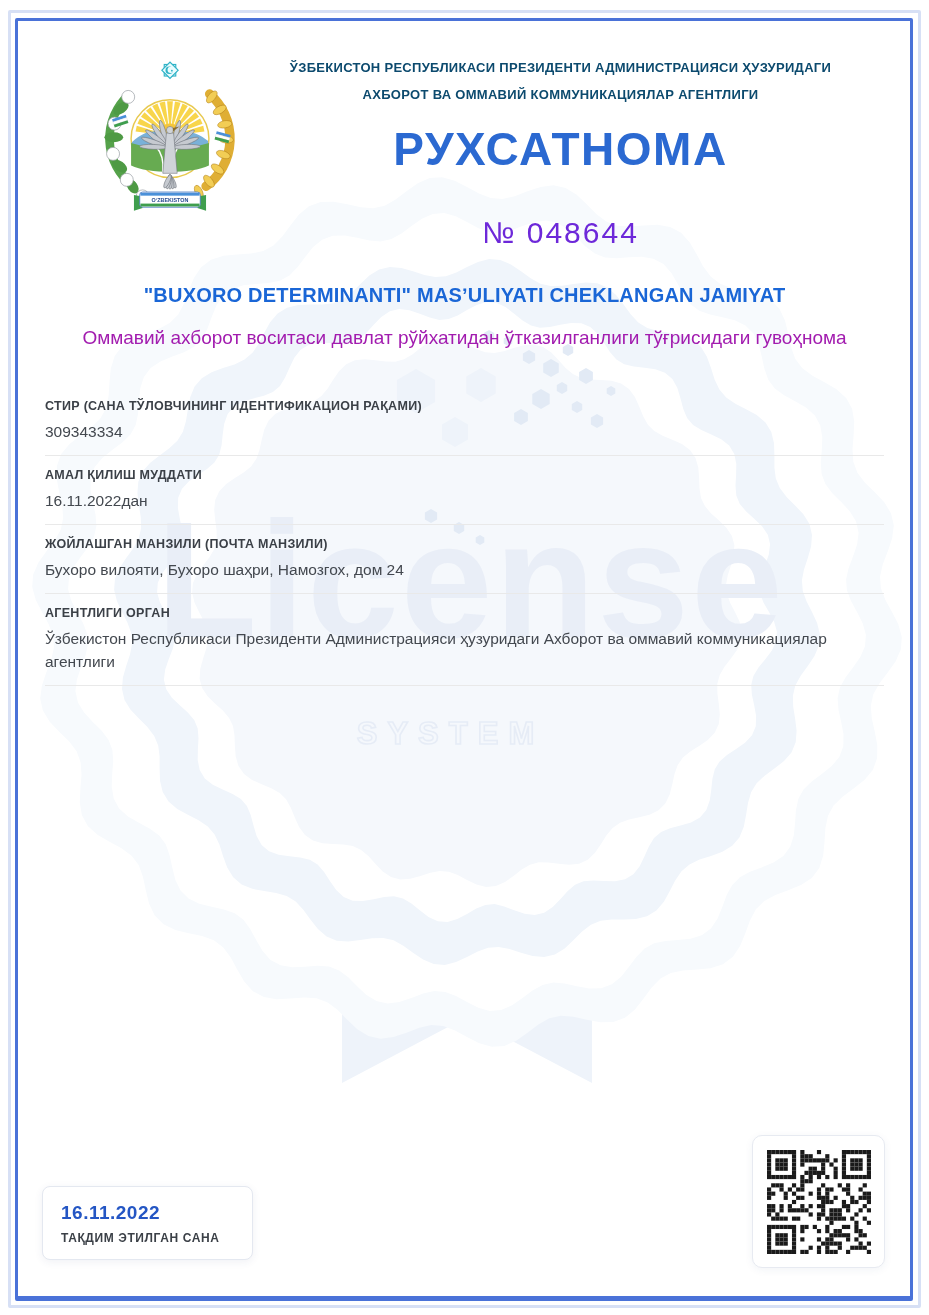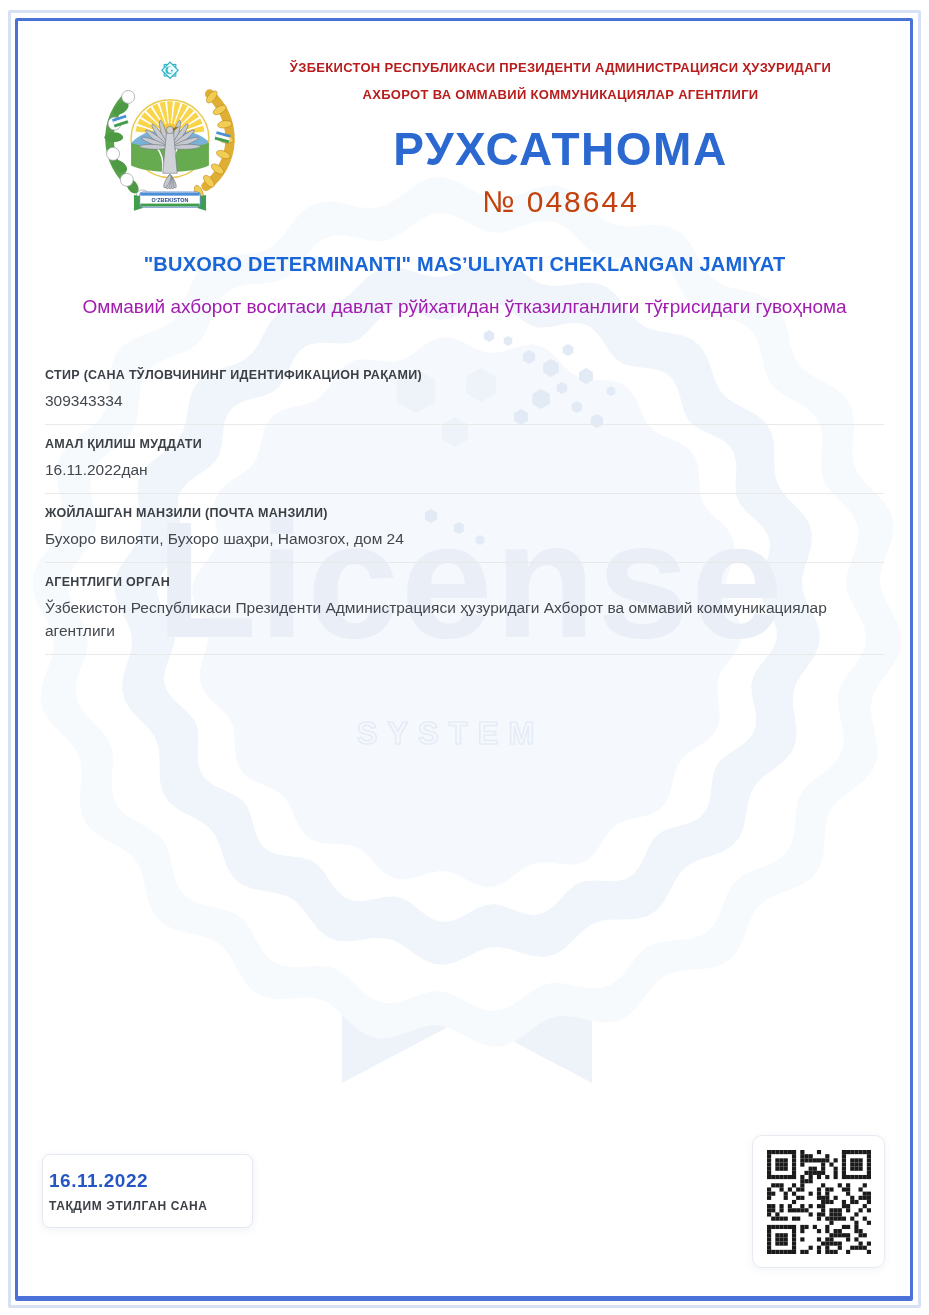--- a/index.html
+++ b/index.html
@@ -19,33 +19,33 @@
     font-size:165px;font-weight:700;letter-spacing:2px;color:#e9eef7;line-height:1;padding-left:12px;}
   .wm-word2{position:absolute;top:718px;left:0;right:0;text-align:center;
     font-size:31px;font-weight:700;letter-spacing:10px;color:transparent;
     -webkit-text-stroke:1.6px #e6ecf6;transform:translateX(-14px);line-height:1;}
 
   
   .content{position:relative;z-index:2;padding:36px 45px 0 45px;}
   .header-row{display:flex;align-items:flex-start;margin-top:8px;padding-left:52px;}
   .emblem{margin-top:14px;flex:0 0 auto;}
   .header-center{flex:1;text-align:center;padding-top:10px;padding-right:6px;}
-  .org-line{font-size:13px;font-weight:700;color:#b91c1c;line-height:27px;letter-spacing:.3px;}
+  .org-line{font-size:13px;font-weight:700;color:#0c4a6e;line-height:27px;letter-spacing:.3px;}
   .doc-title{margin-top:14px;font-size:46px;font-weight:800;color:#2b69d1;letter-spacing:1.5px;}
-  .doc-number{margin-top:9px;font-size:30px;font-weight:400;color:#c2410c;letter-spacing:2px;}
+  .doc-number{margin-top:40px;font-size:30px;font-weight:400;color:#6d28d9;letter-spacing:2px;}
   .company{margin-top:34px;text-align:center;font-size:20px;font-weight:700;color:#1a66d6;letter-spacing:.2px;}
   .subtitle{margin:14px auto 0;max-width:800px;text-align:center;font-size:19px;line-height:34px;color:#a21caf;}
   .fields{margin-top:32px;}
   .field-row{padding:12px 0;border-bottom:1px solid #e9e9e9;}
   .field-label{font-size:12.5px;font-weight:700;color:#3b4047;letter-spacing:.3px;}
   .field-value{margin-top:7px;font-size:15.5px;color:#43484f;line-height:23px;max-width:800px;}
 
   
-  .date-box{position:absolute;left:42px;top:1154px;width:211px;box-sizing:border-box;
-    padding:15px 6px 14px;background:#fff;border:1px solid #e4e8f0;border-radius:8px;
+  .date-box{position:absolute;left:42px;top:1186px;width:211px;box-sizing:border-box;
+    padding:15px 18px 14px;background:#fff;border:1px solid #e4e8f0;border-radius:8px;
     box-shadow:0 2px 8px rgba(40,60,120,.07);z-index:2;}
   .date-value{font-size:19px;font-weight:800;color:#2456c4;letter-spacing:.5px;}
   .date-caption{margin-top:7px;font-size:12px;font-weight:600;color:#3b4047;letter-spacing:.6px;}
   .qr-box{position:absolute;left:752px;top:1135px;width:133px;height:133px;box-sizing:border-box;
     background:#fff;border:1px solid #e7eaf1;border-radius:10px;display:flex;align-items:center;
     justify-content:center;box-shadow:0 2px 8px rgba(40,60,120,.06);z-index:2;}
   .qr-box svg{display:block;}
 </style>
 </head>
 <body>

